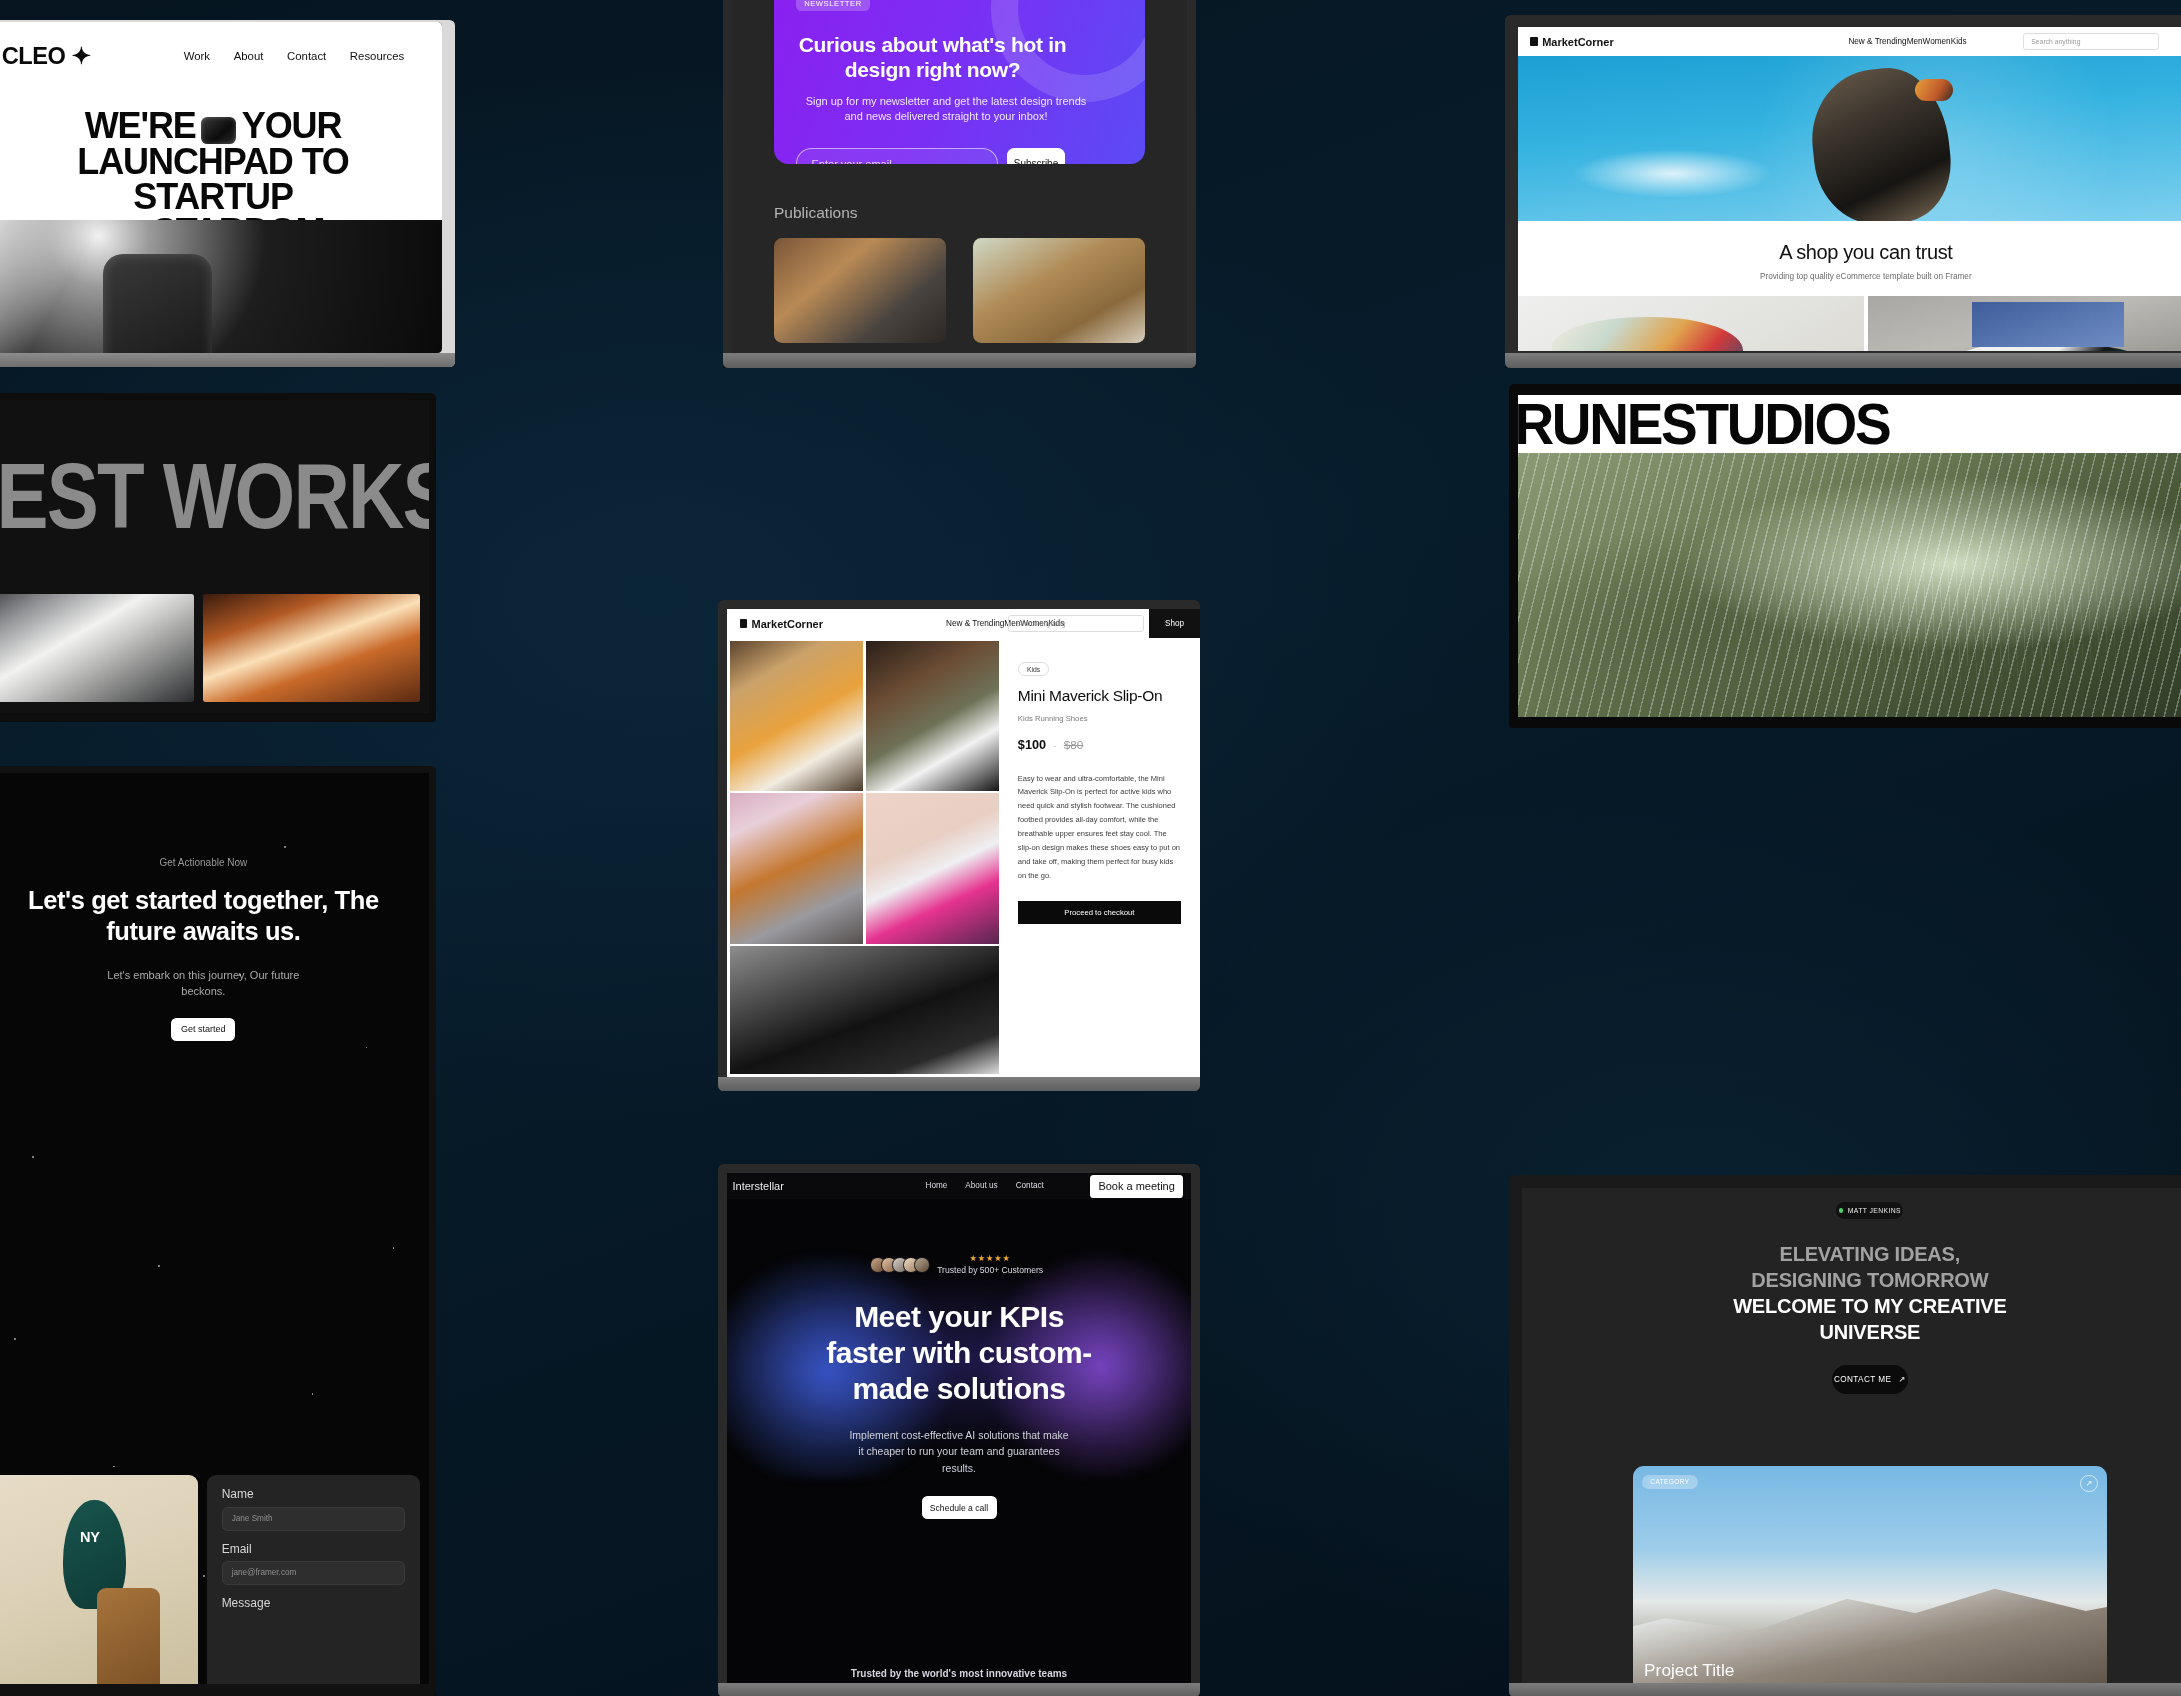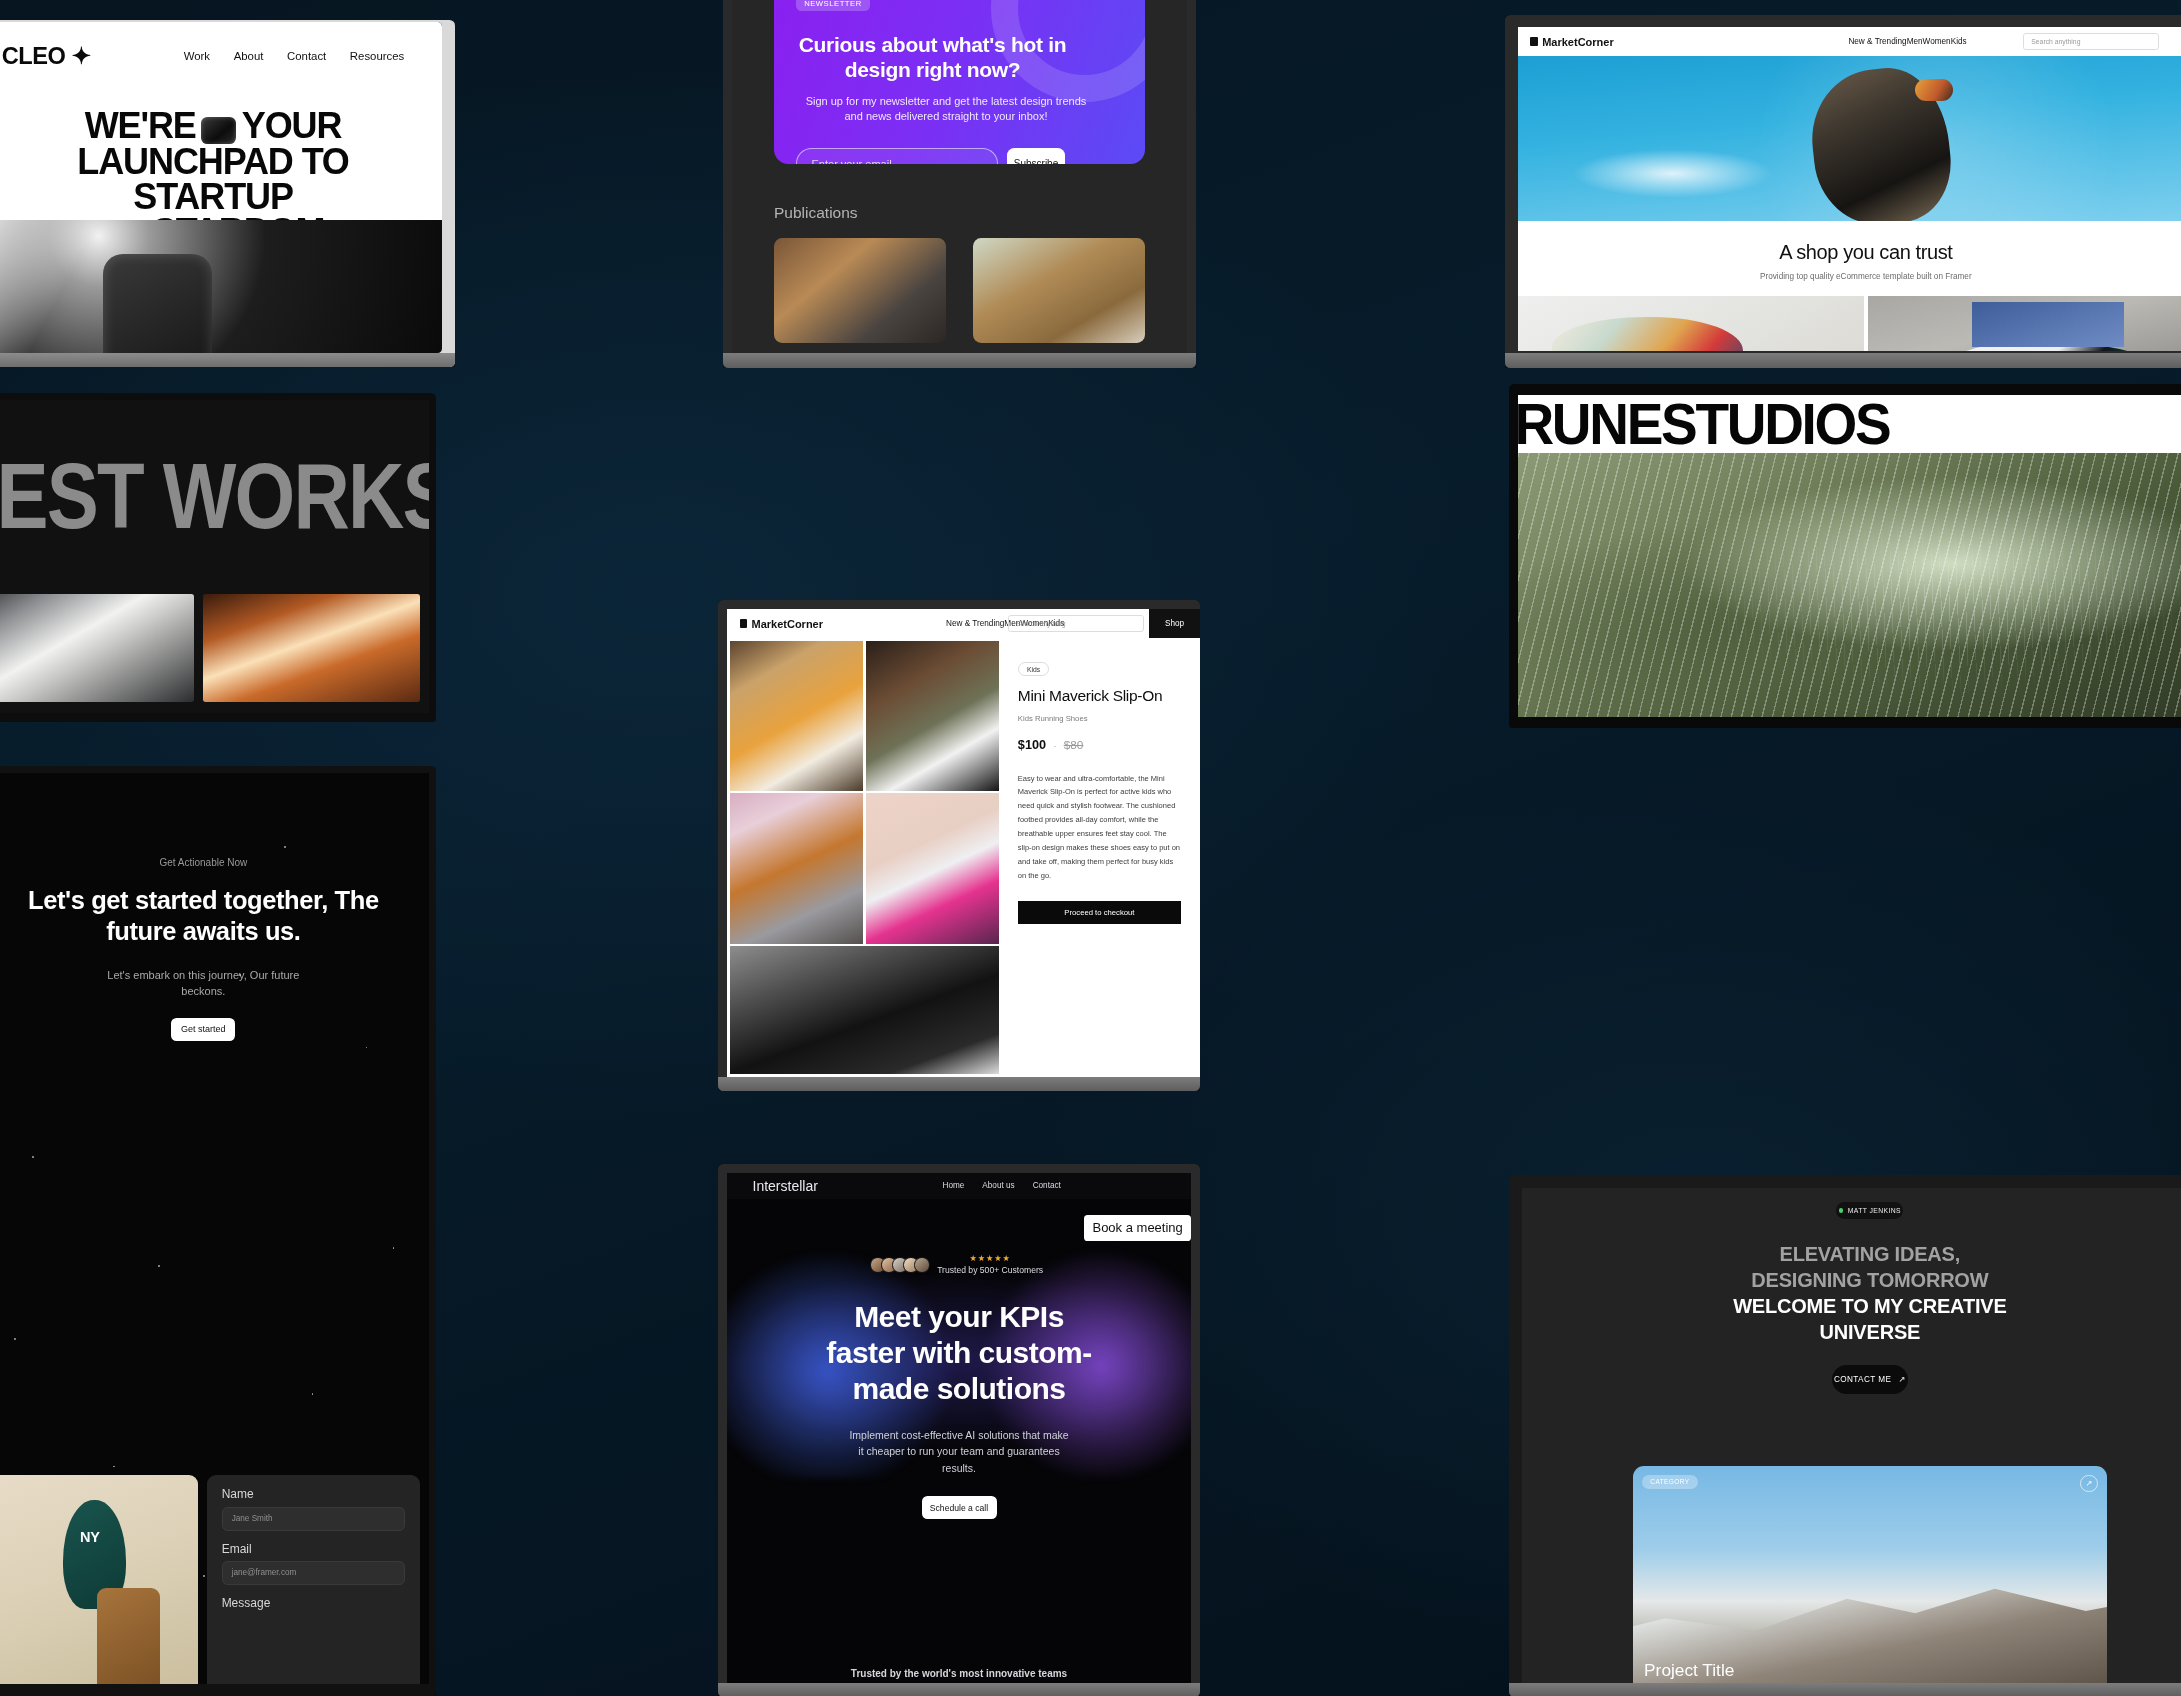--- a/index.html
+++ b/index.html
@@ -258,25 +258,25 @@
     display: flex; align-items: center; padding: 0 9px; color: #8f8f8f; font-size: 8.2px;
     margin-bottom: 11px;
   }
 
   
   .it { position: absolute; inset: 0; background: #050507; overflow: hidden; }
   .it-nav {
     height: 25.5px; display: flex; align-items: center; padding: 0 5.5px; position: relative;
     background: #0a0a0c; color: #e9e9ef;
   }
-  .it-logo { font-size: 14px; margin-left: 20px; }
+  .it-logo { font-size: 11px; }
   .it-links { display: flex; gap: 18px; margin: 0 auto; font-size: 8.2px; color: #dcdce4; }
   .it-cta {
-    position: absolute; right: 0; top: 1.8px; background: #fff; color: #111;
-    font-size: 13px; padding: 5.5px 8.2px; border-radius: 3.6px; margin-top: 40px;
+    position: absolute; right: 8px; top: 1.8px; background: #fff; color: #111;
+    font-size: 11px; padding: 5.5px 8.2px; border-radius: 3.6px;
   }
   .it-glow {
     position: absolute; left: 50%; top: 36%; transform: translate(-50%,-50%);
     width: 118%; height: 48%;
     background:
       radial-gradient(ellipse 34% 72% at 26% 56%, rgba(62,96,224,.85) 0%, rgba(62,96,224,0) 68%),
       radial-gradient(ellipse 32% 70% at 76% 54%, rgba(139,79,224,.82) 0%, rgba(139,79,224,0) 68%),
       radial-gradient(ellipse 60% 52% at 50% 52%, rgba(40,32,96,.75) 0%, rgba(10,8,24,0) 72%);
     filter: blur(3.6px);
   }

